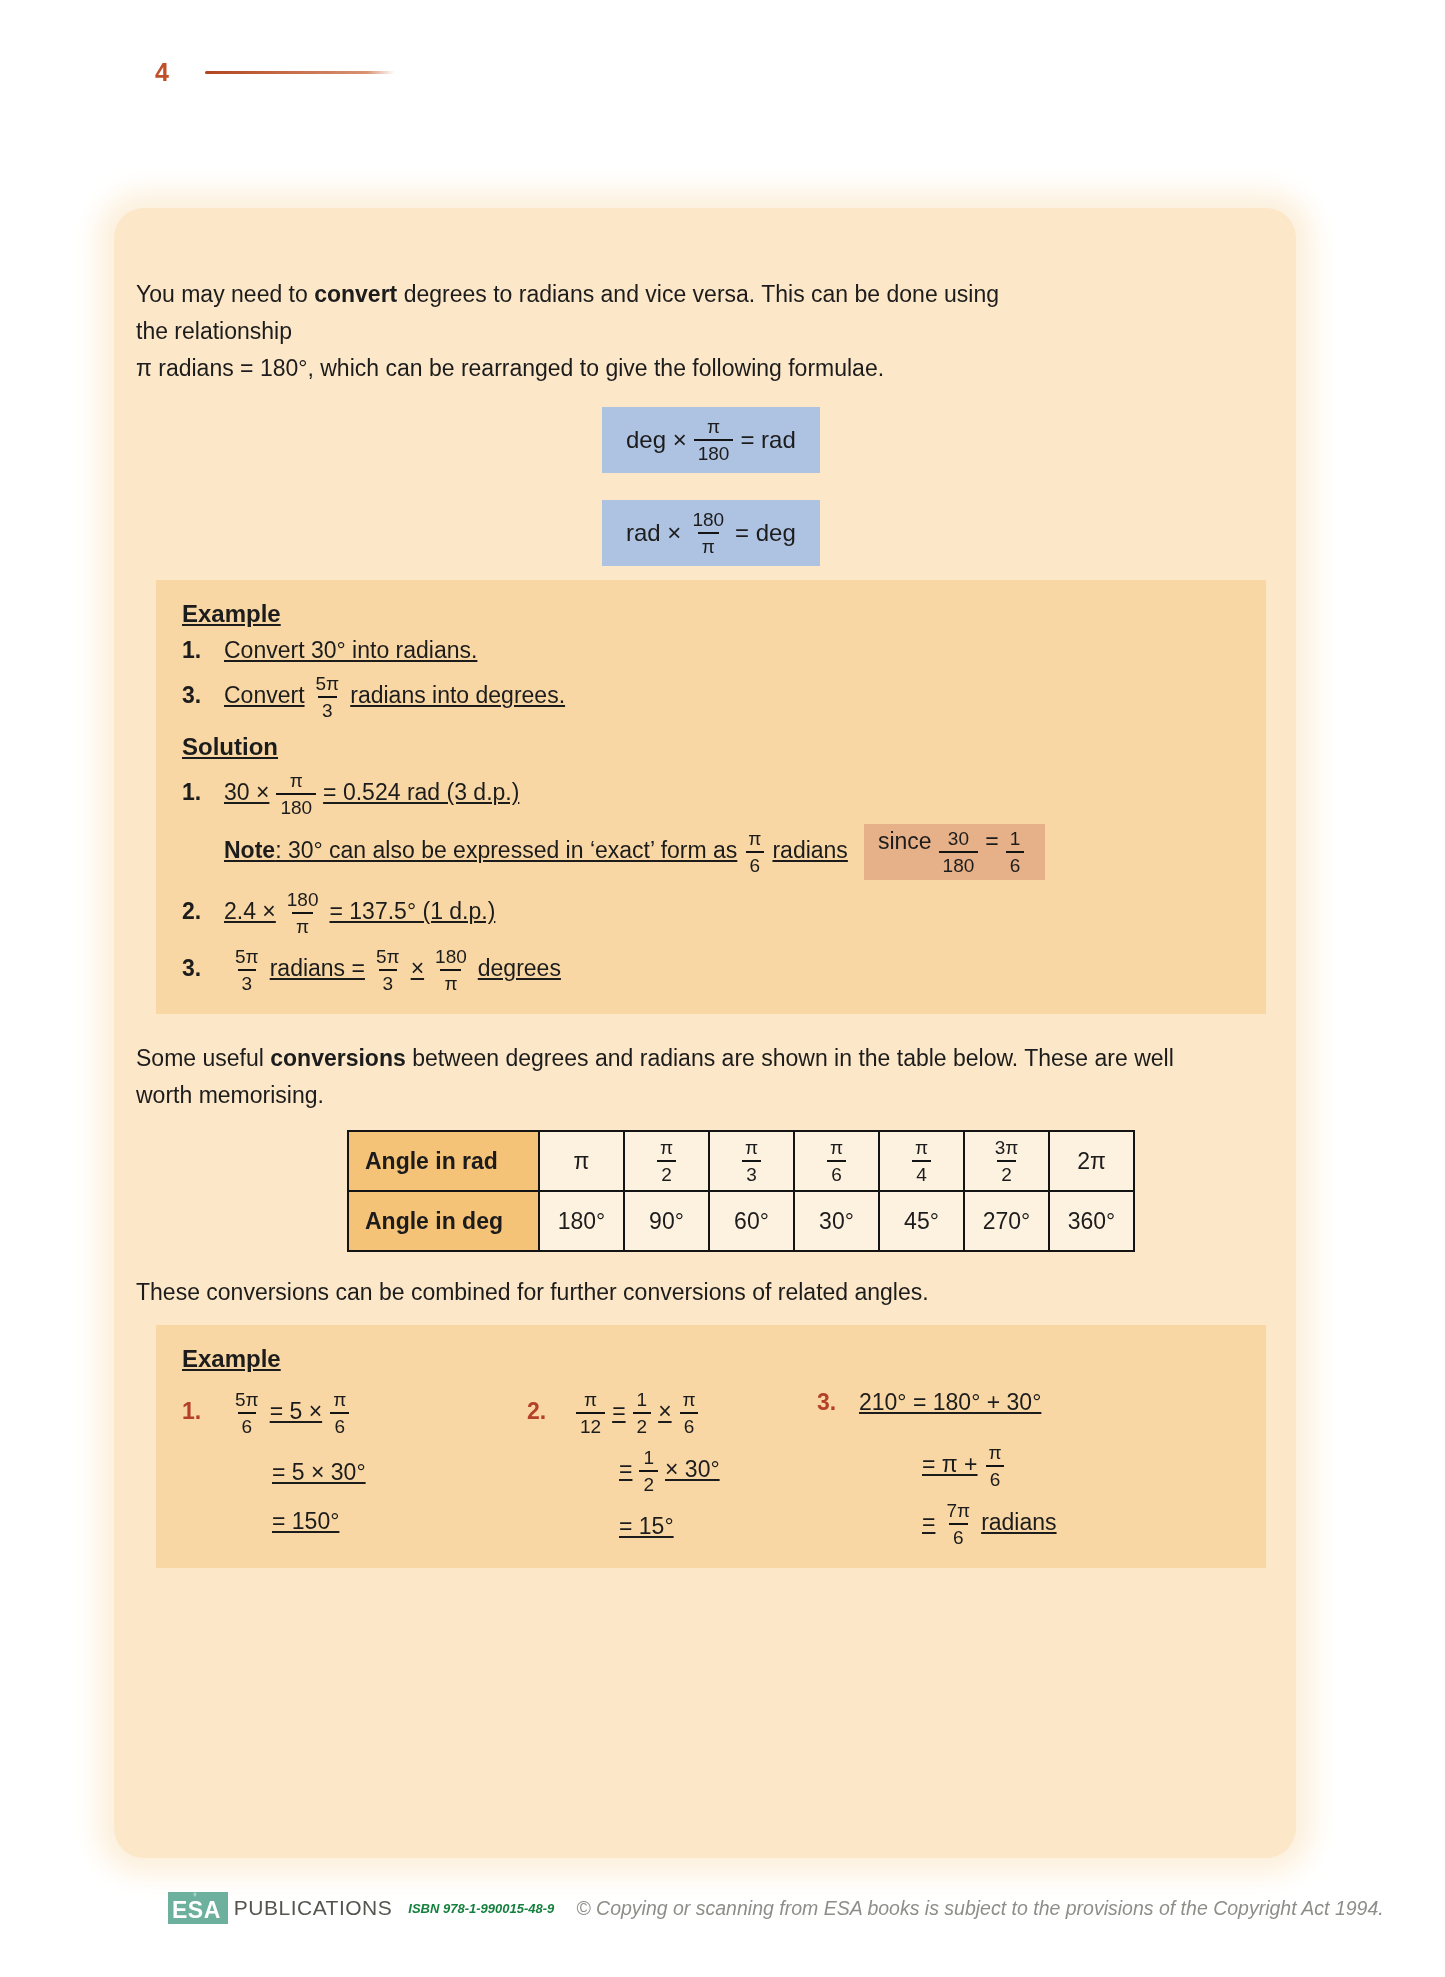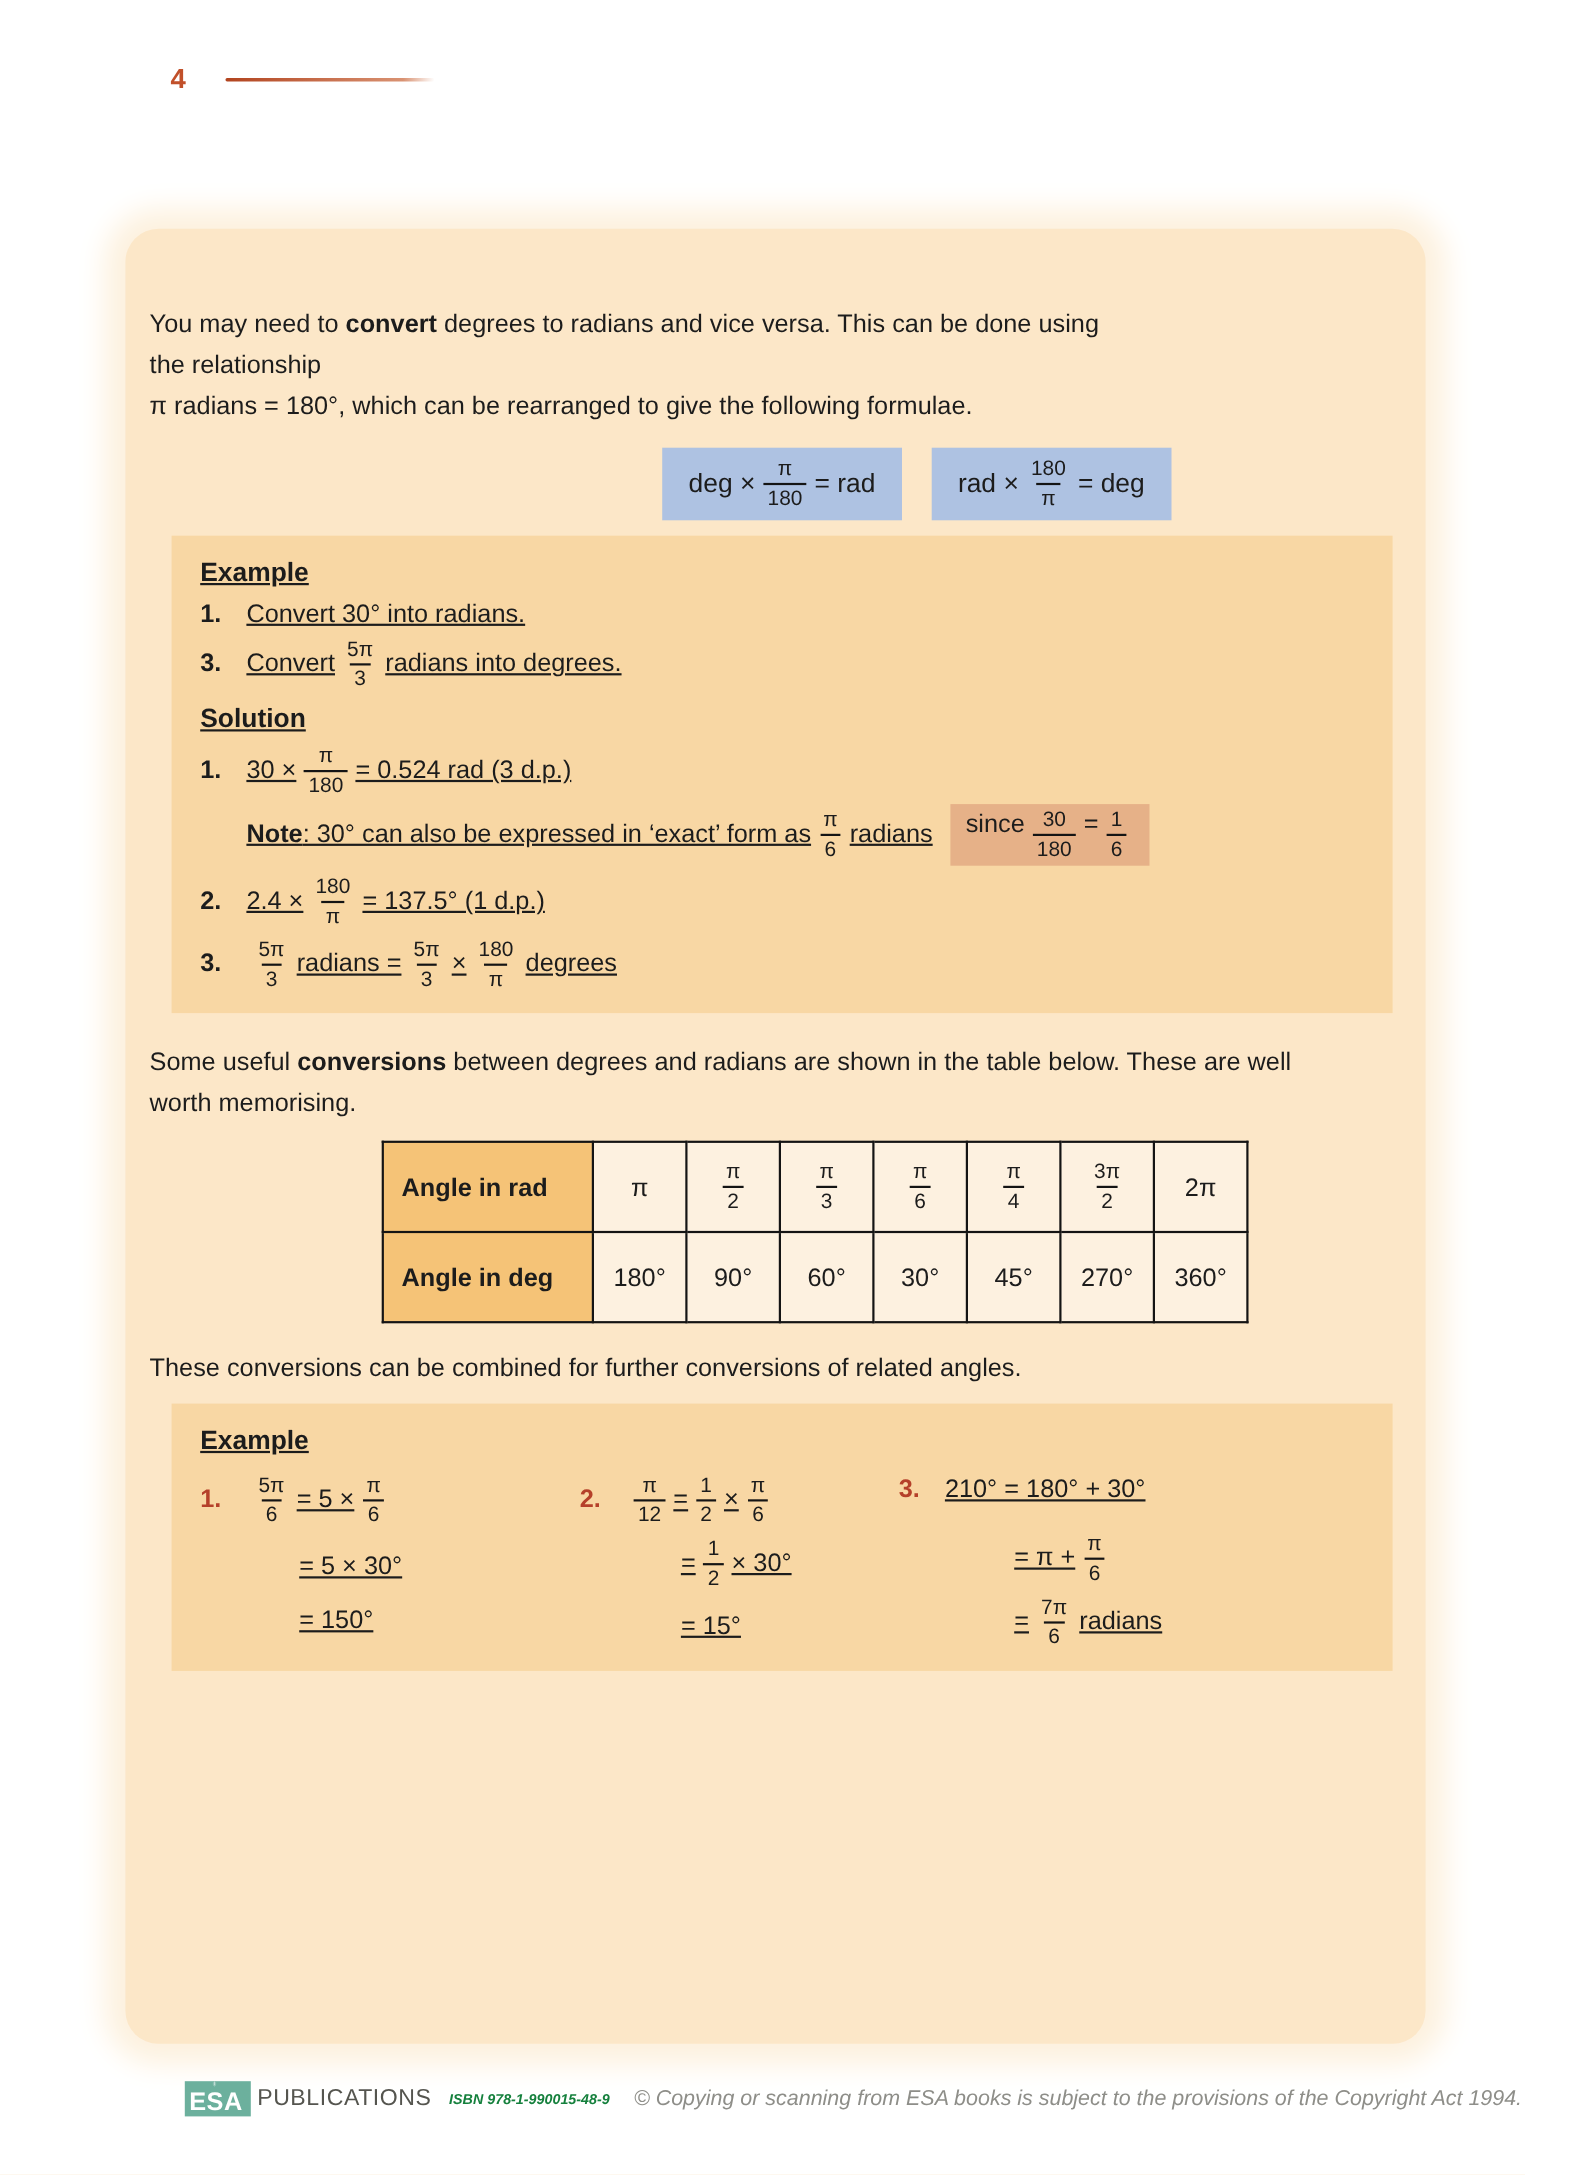--- a/index.html
+++ b/index.html
@@ -41,21 +41,21 @@
   .frac {
     display: inline-flex; flex-direction: column; align-items: center;
     vertical-align: middle; line-height: 1; margin: 0 7px;
   }
   .frac .fnum { font-size: 19px; padding: 1px 4px 3px; }
   .frac .fden { font-size: 19px; padding: 3px 4px 1px; border-top: 2px solid #141414; }
 
   
   .formula-stack {
     margin: 20px 0 0 488px; width: fit-content;
-    display: flex; flex-direction: row; gap: 27px;
+    display: flex; flex-direction: column; gap: 27px;
   }
   .formula-box {
     background: #aec2e2; padding: 9px 24px; font-size: 24px;
     display: flex; align-items: center; white-space: nowrap;
   }
 
   
   .example-box {
     margin: 14px 30px 0 42px;
     background: #f8d7a4; padding: 16px 26px 20px; text-decoration: underline;
@@ -68,21 +68,21 @@
     display: inline-flex; align-items: flex-start; vertical-align: middle;
     background: #e6b188; padding: 4px 14px; margin-left: 16px;
   }
   .sol3-line2 { margin-left: 160px; margin-top: 4px; }
 
   
   .conv-table {
     border-collapse: collapse; margin: 16px 0 0 233px;
   }
   .conv-table th, .conv-table td {
-    border: 2.5px solid #141414; height: 82px; vertical-align: middle;
+    border: 2.5px solid #141414; height: 60px; vertical-align: middle;
   }
   .conv-table th {
     background: #f5c377; width: 191px; text-align: left;
     padding-left: 16px; font-size: 23px;
   }
   .conv-table td {
     background: #fdf1e0; width: 85px; text-align: center; font-size: 23px;
   }
   .conv-table td .frac { margin: 0; }
 

